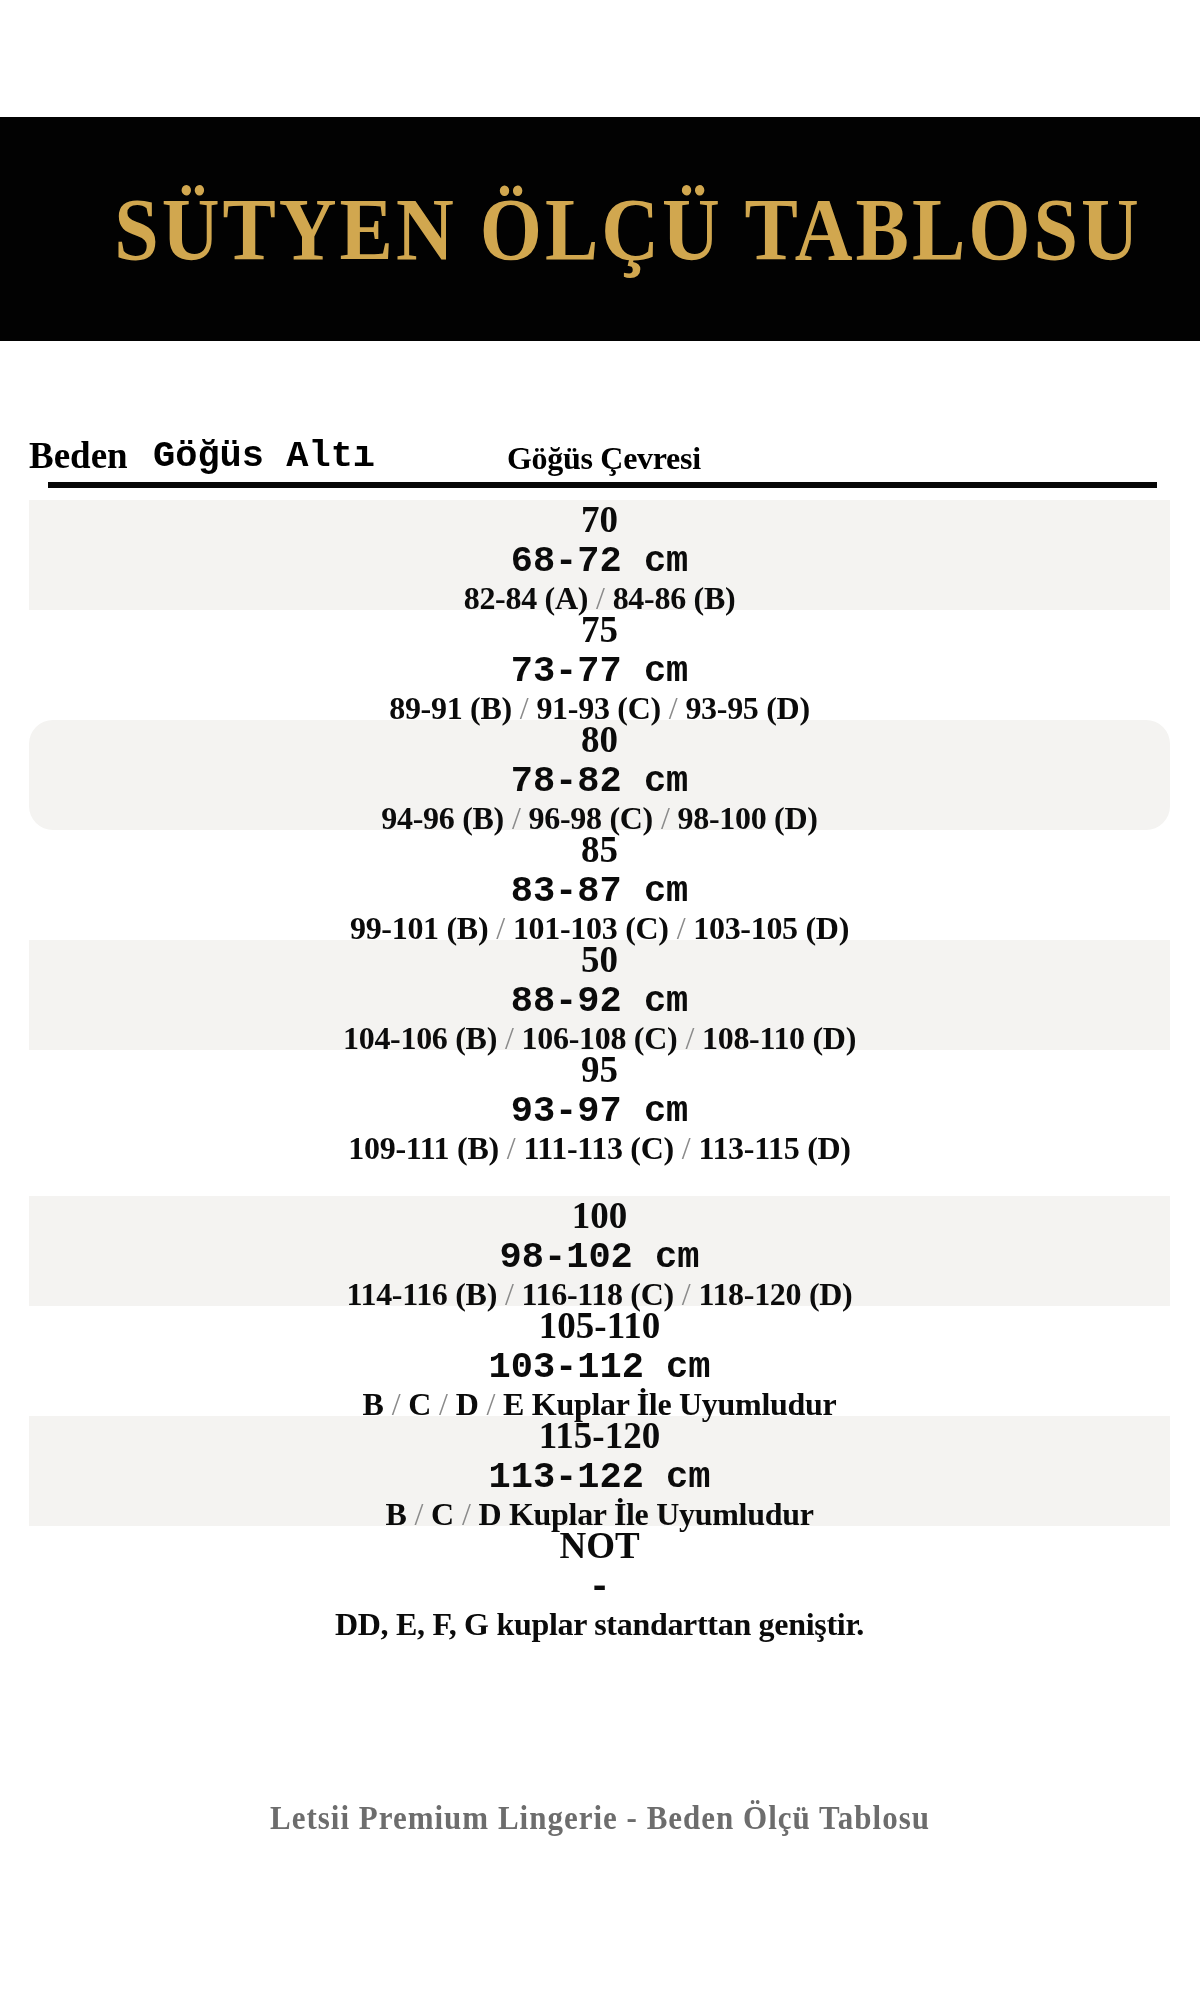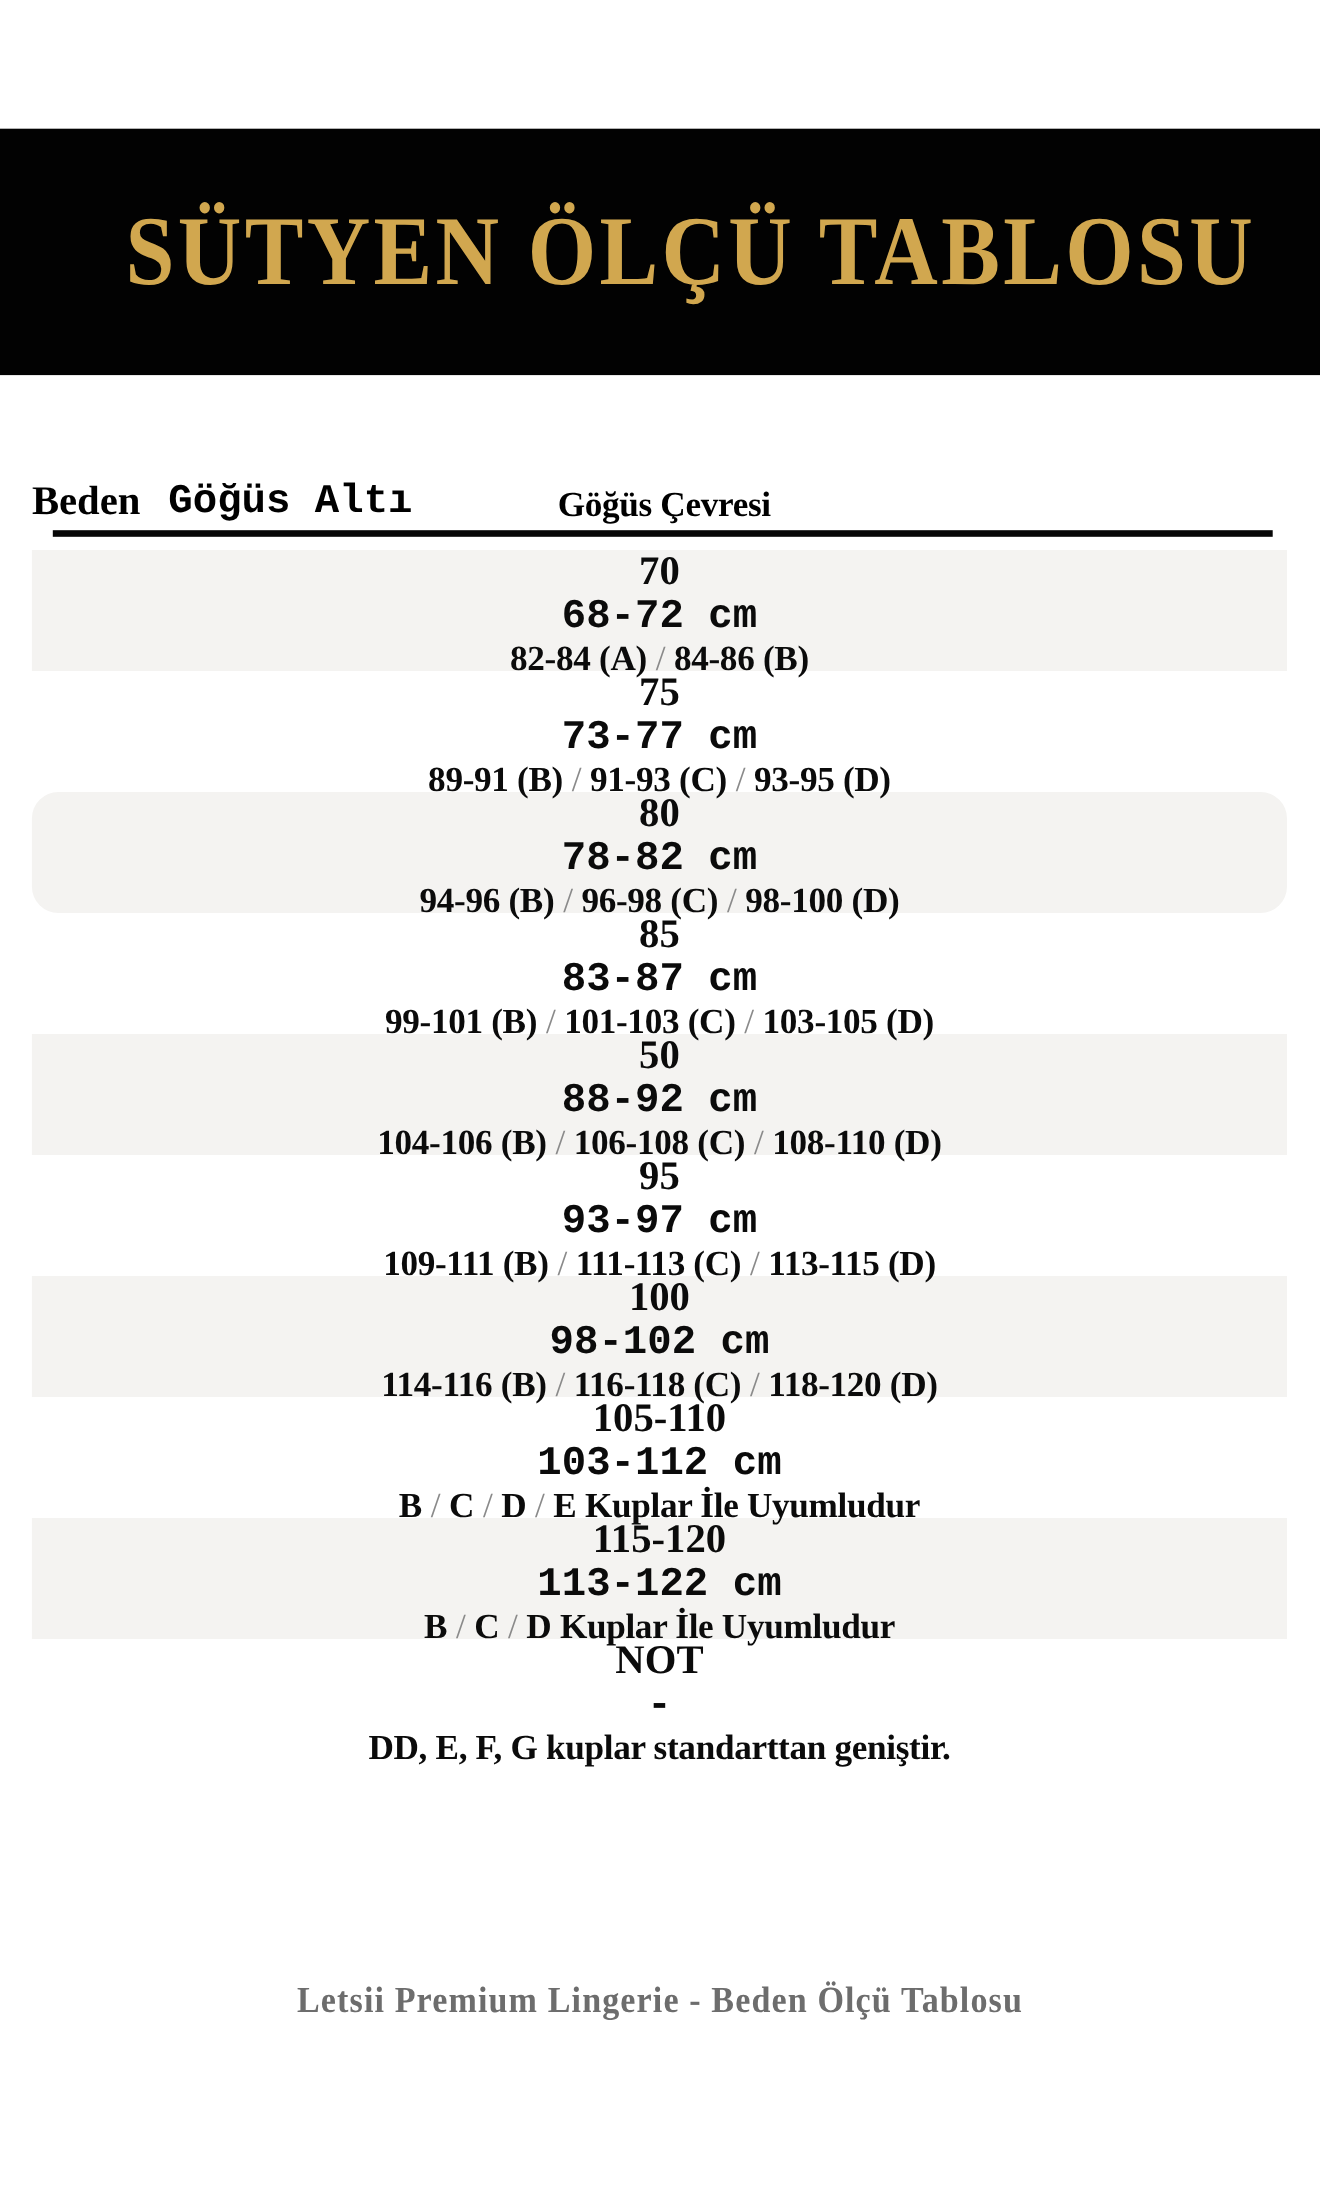--- a/index.html
+++ b/index.html
@@ -101,21 +101,21 @@
       <div class="row" style="background: rgb(244, 243, 241);">
         <div class="cell c1">50</div>
         <div class="cell c2">88-92 cm</div>
         <div class="cell c3">104-106 (B)<span class="slash" style="color: rgb(138, 138, 138);">/</span>106-108 (C)<span class="slash" style="color: rgb(138, 138, 138);">/</span>108-110 (D)</div>
       </div>
       <div class="row">
         <div class="cell c1">95</div>
         <div class="cell c2">93-97 cm</div>
         <div class="cell c3">109-111 (B)<span class="slash" style="color: rgb(138, 138, 138);">/</span>111-113 (C)<span class="slash" style="color: rgb(138, 138, 138);">/</span>113-115 (D)</div>
       </div>
-      <div class="row" style="background: rgb(244, 243, 241);">
+      <div class="row" style="background: rgb(244, 243, 241); margin-top: 36px;">
         <div class="cell c1">100</div>
         <div class="cell c2">98-102 cm</div>
         <div class="cell c3">114-116 (B)<span class="slash" style="color: rgb(138, 138, 138);">/</span>116-118 (C)<span class="slash" style="color: rgb(138, 138, 138);">/</span>118-120 (D)</div>
       </div>
       <div class="row">
         <div class="cell c1">105-110</div>
         <div class="cell c2">103-112 cm</div>
         <div class="cell c3">B<span class="slash" style="color: rgb(138, 138, 138);">/</span>C<span class="slash" style="color: rgb(138, 138, 138);">/</span>D<span class="slash" style="color: rgb(138, 138, 138);">/</span>E Kuplar İle Uyumludur</div>
       </div>
       <div class="row" style="background: rgb(244, 243, 241);">

